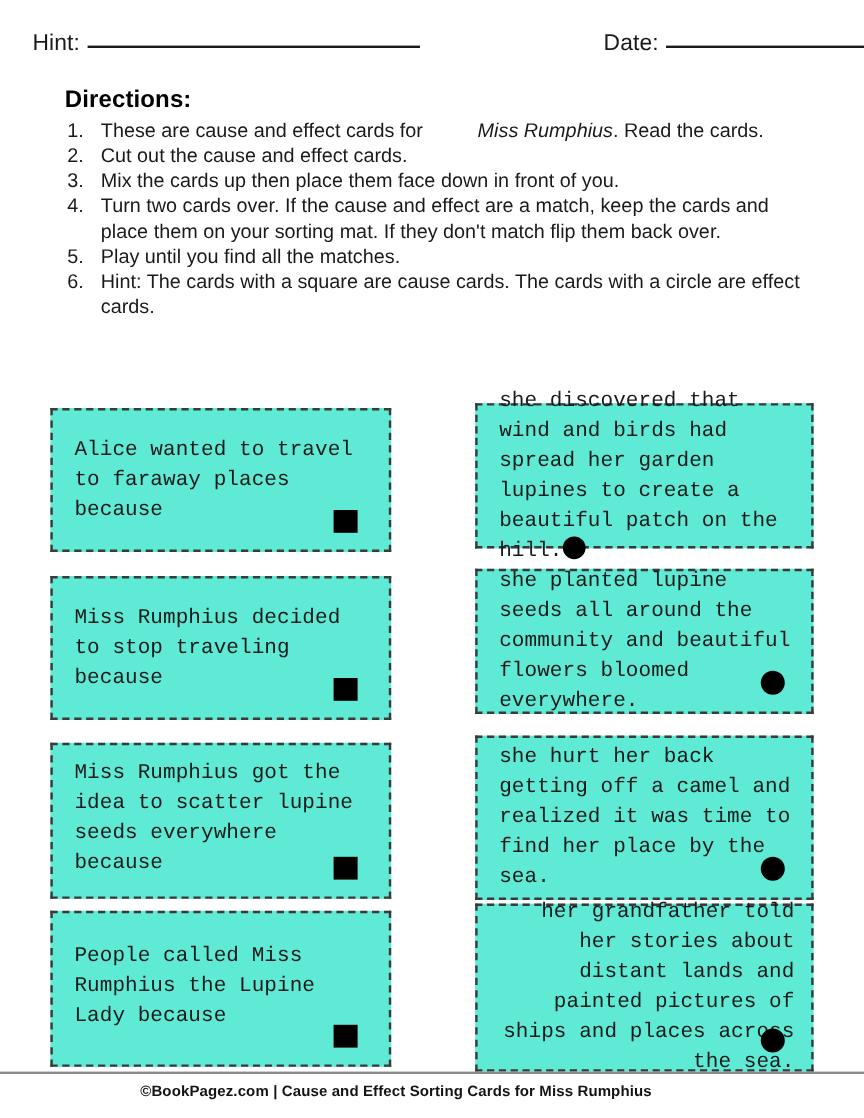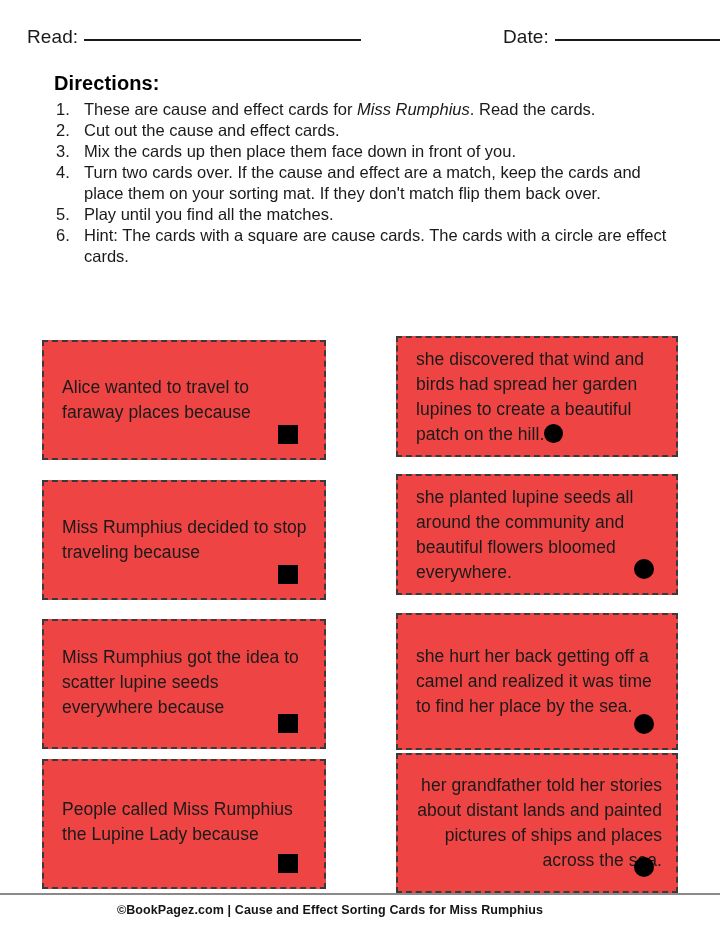--- a/index.html
+++ b/index.html
@@ -81,36 +81,37 @@
   .dir-num {
     width: 30px;
     flex: 0 0 30px;
     text-align: left;
     padding-left: 2px;
     box-sizing: border-box;
   }
   .dir-text {
     flex: 1 1 auto;
   }
-  .dir-text em { font-style: italic; }
+  .dir-text em { font-style: italic; margin-left: 41px; }
 
   
   .cards {
     position: absolute;
     left: 0;
     top: 334px;
     width: 720px;
     height: 562px;
   }
   .card {
     position: absolute;
     box-sizing: border-box;
     border: 2px dashed #3a3a3a;
-    background: #ef4444;
+    background: #5eead4;
     padding: 0;
+    font-family: Liberation Mono, monospace;
   }
   .card-inner {
     position: relative;
     width: 100%;
     height: 100%;
     display: flex;
     flex-direction: column;
     justify-content: center;
   }
   .card-text {
@@ -192,21 +193,21 @@
     letter-spacing: 0.1px;
   }
 </style>
 </head>
 <body>
 
 <div class="page">
 
   <div class="namedate">
     <div class="nd-field nd-name">
-      <span class="nd-label">Read:</span>
+      <span class="nd-label">Hint:</span>
       <span class="nd-rule"></span>
     </div>
     <div class="nd-field nd-date">
       <span class="nd-label">Date:</span>
       <span class="nd-rule"></span>
     </div>
   </div>
 
   <div class="directions">
     <div class="dir-title">Directions:</div>

